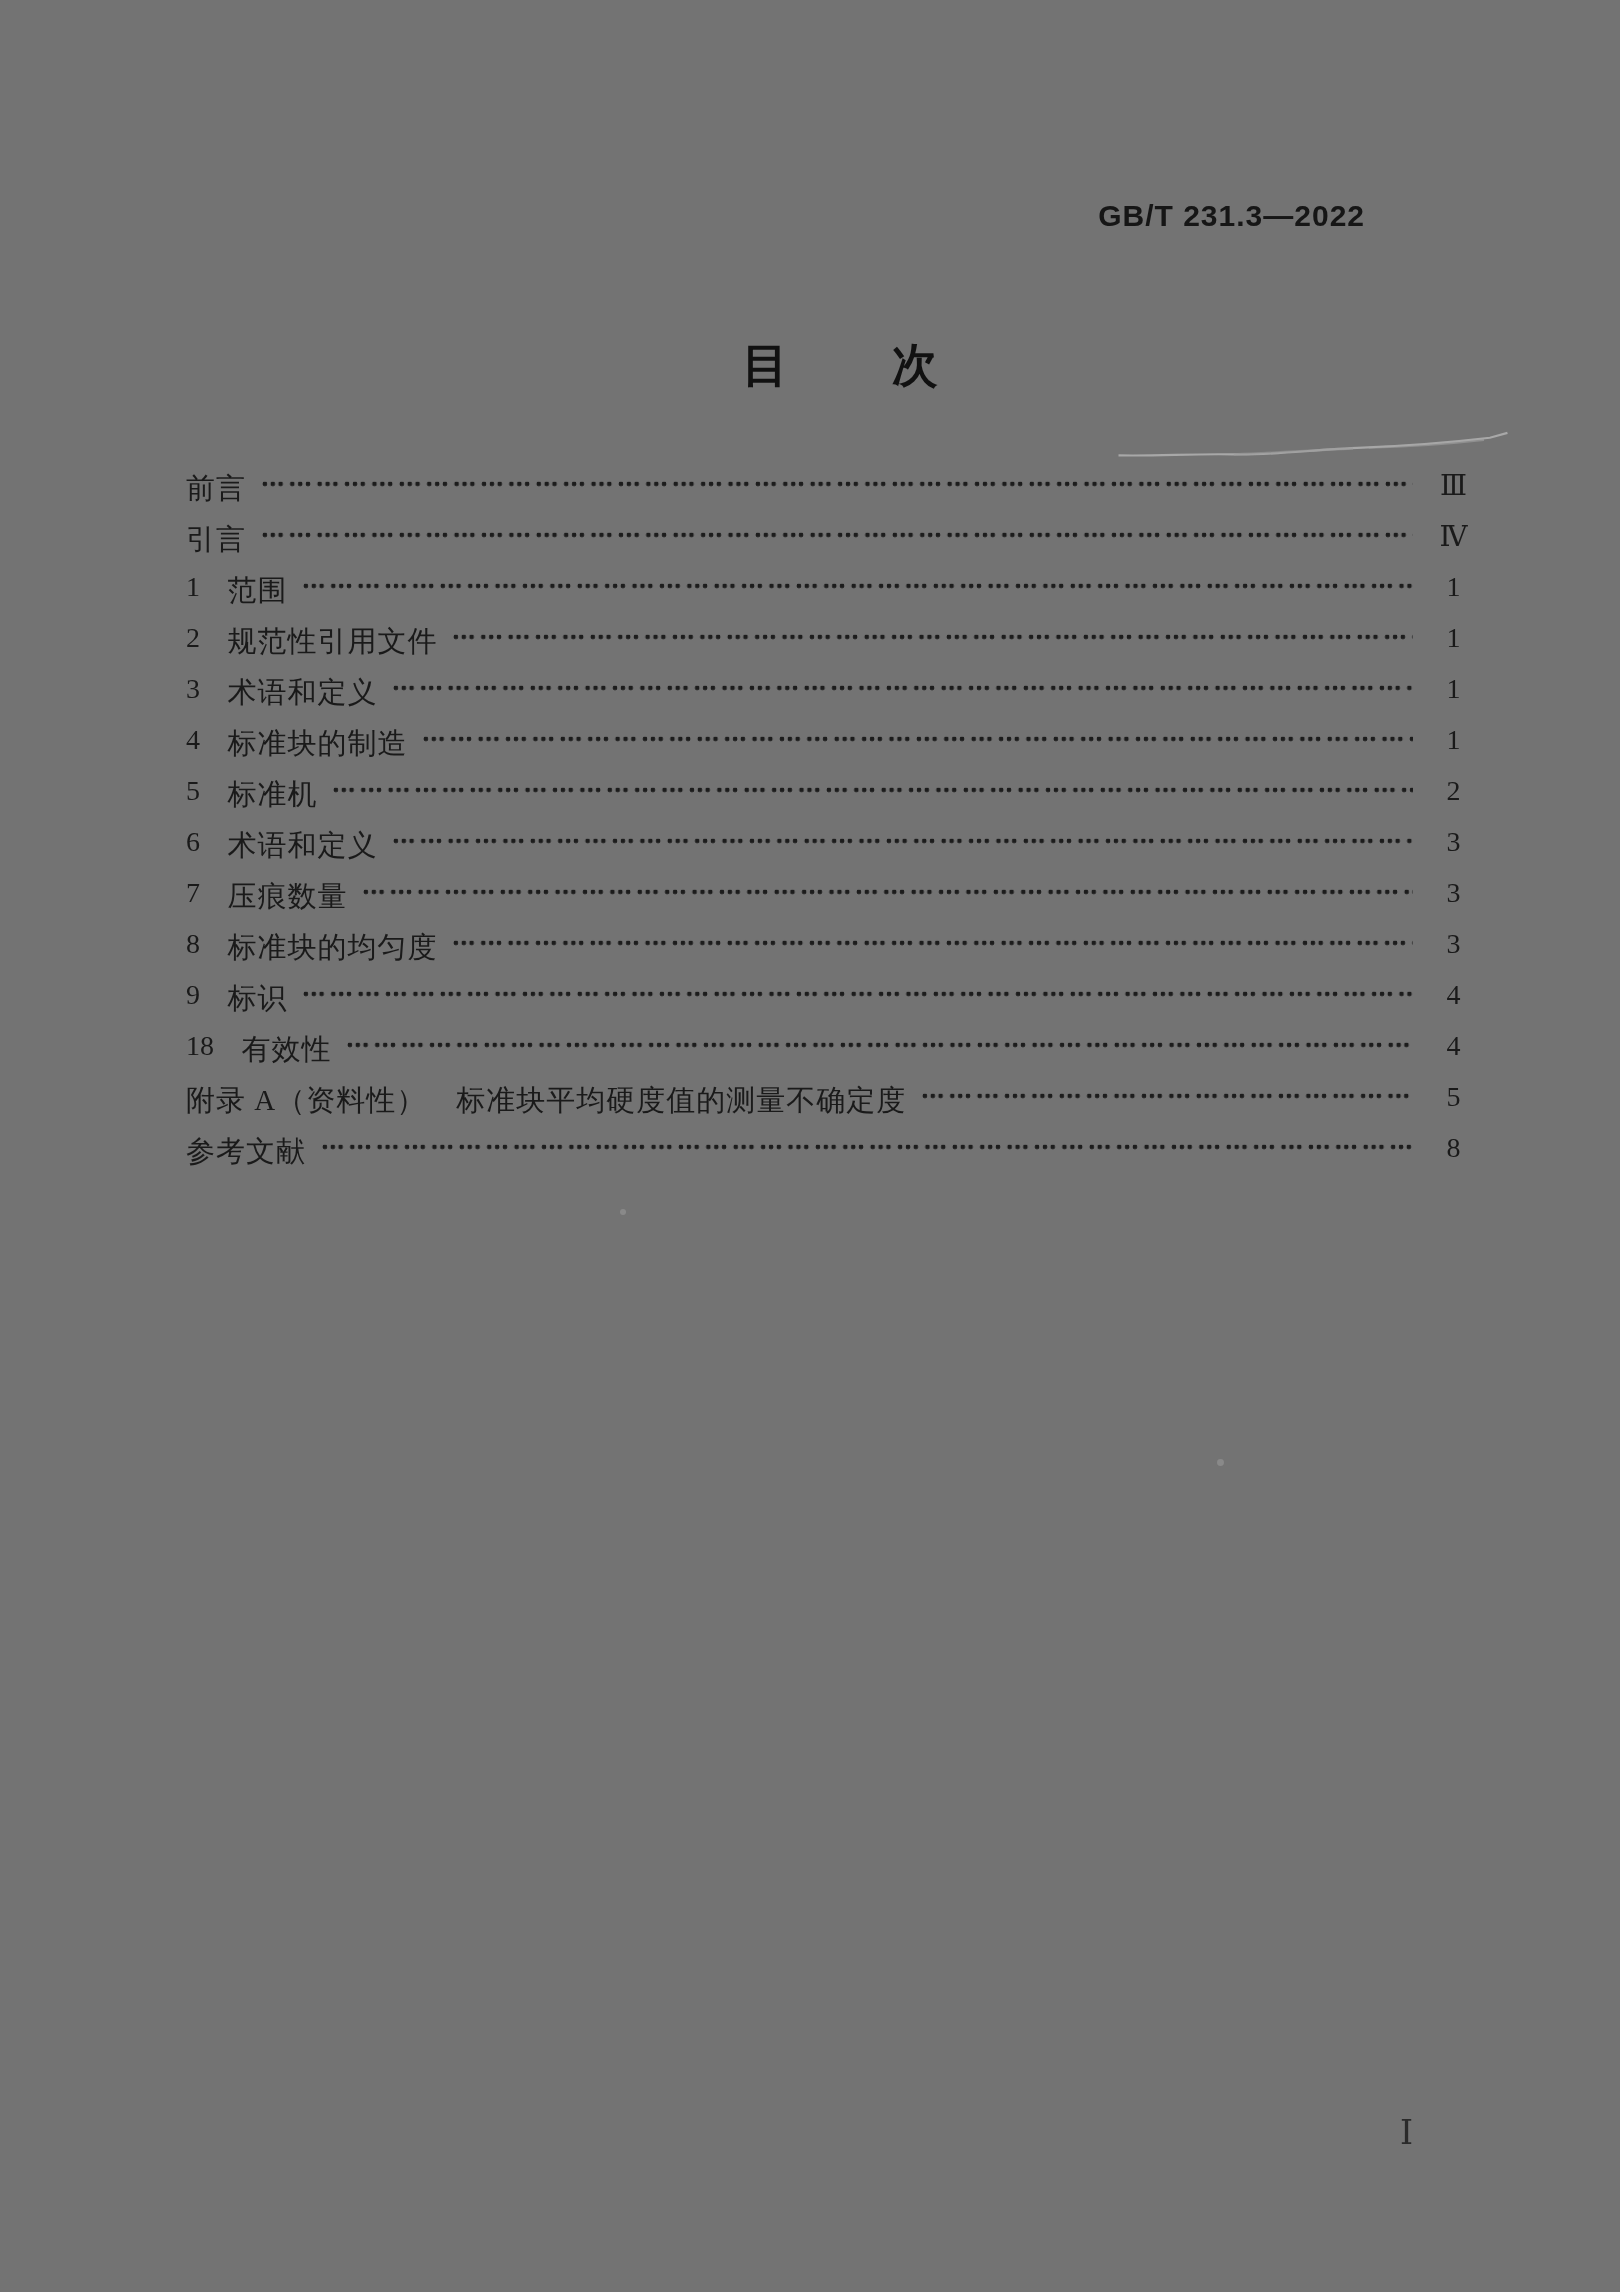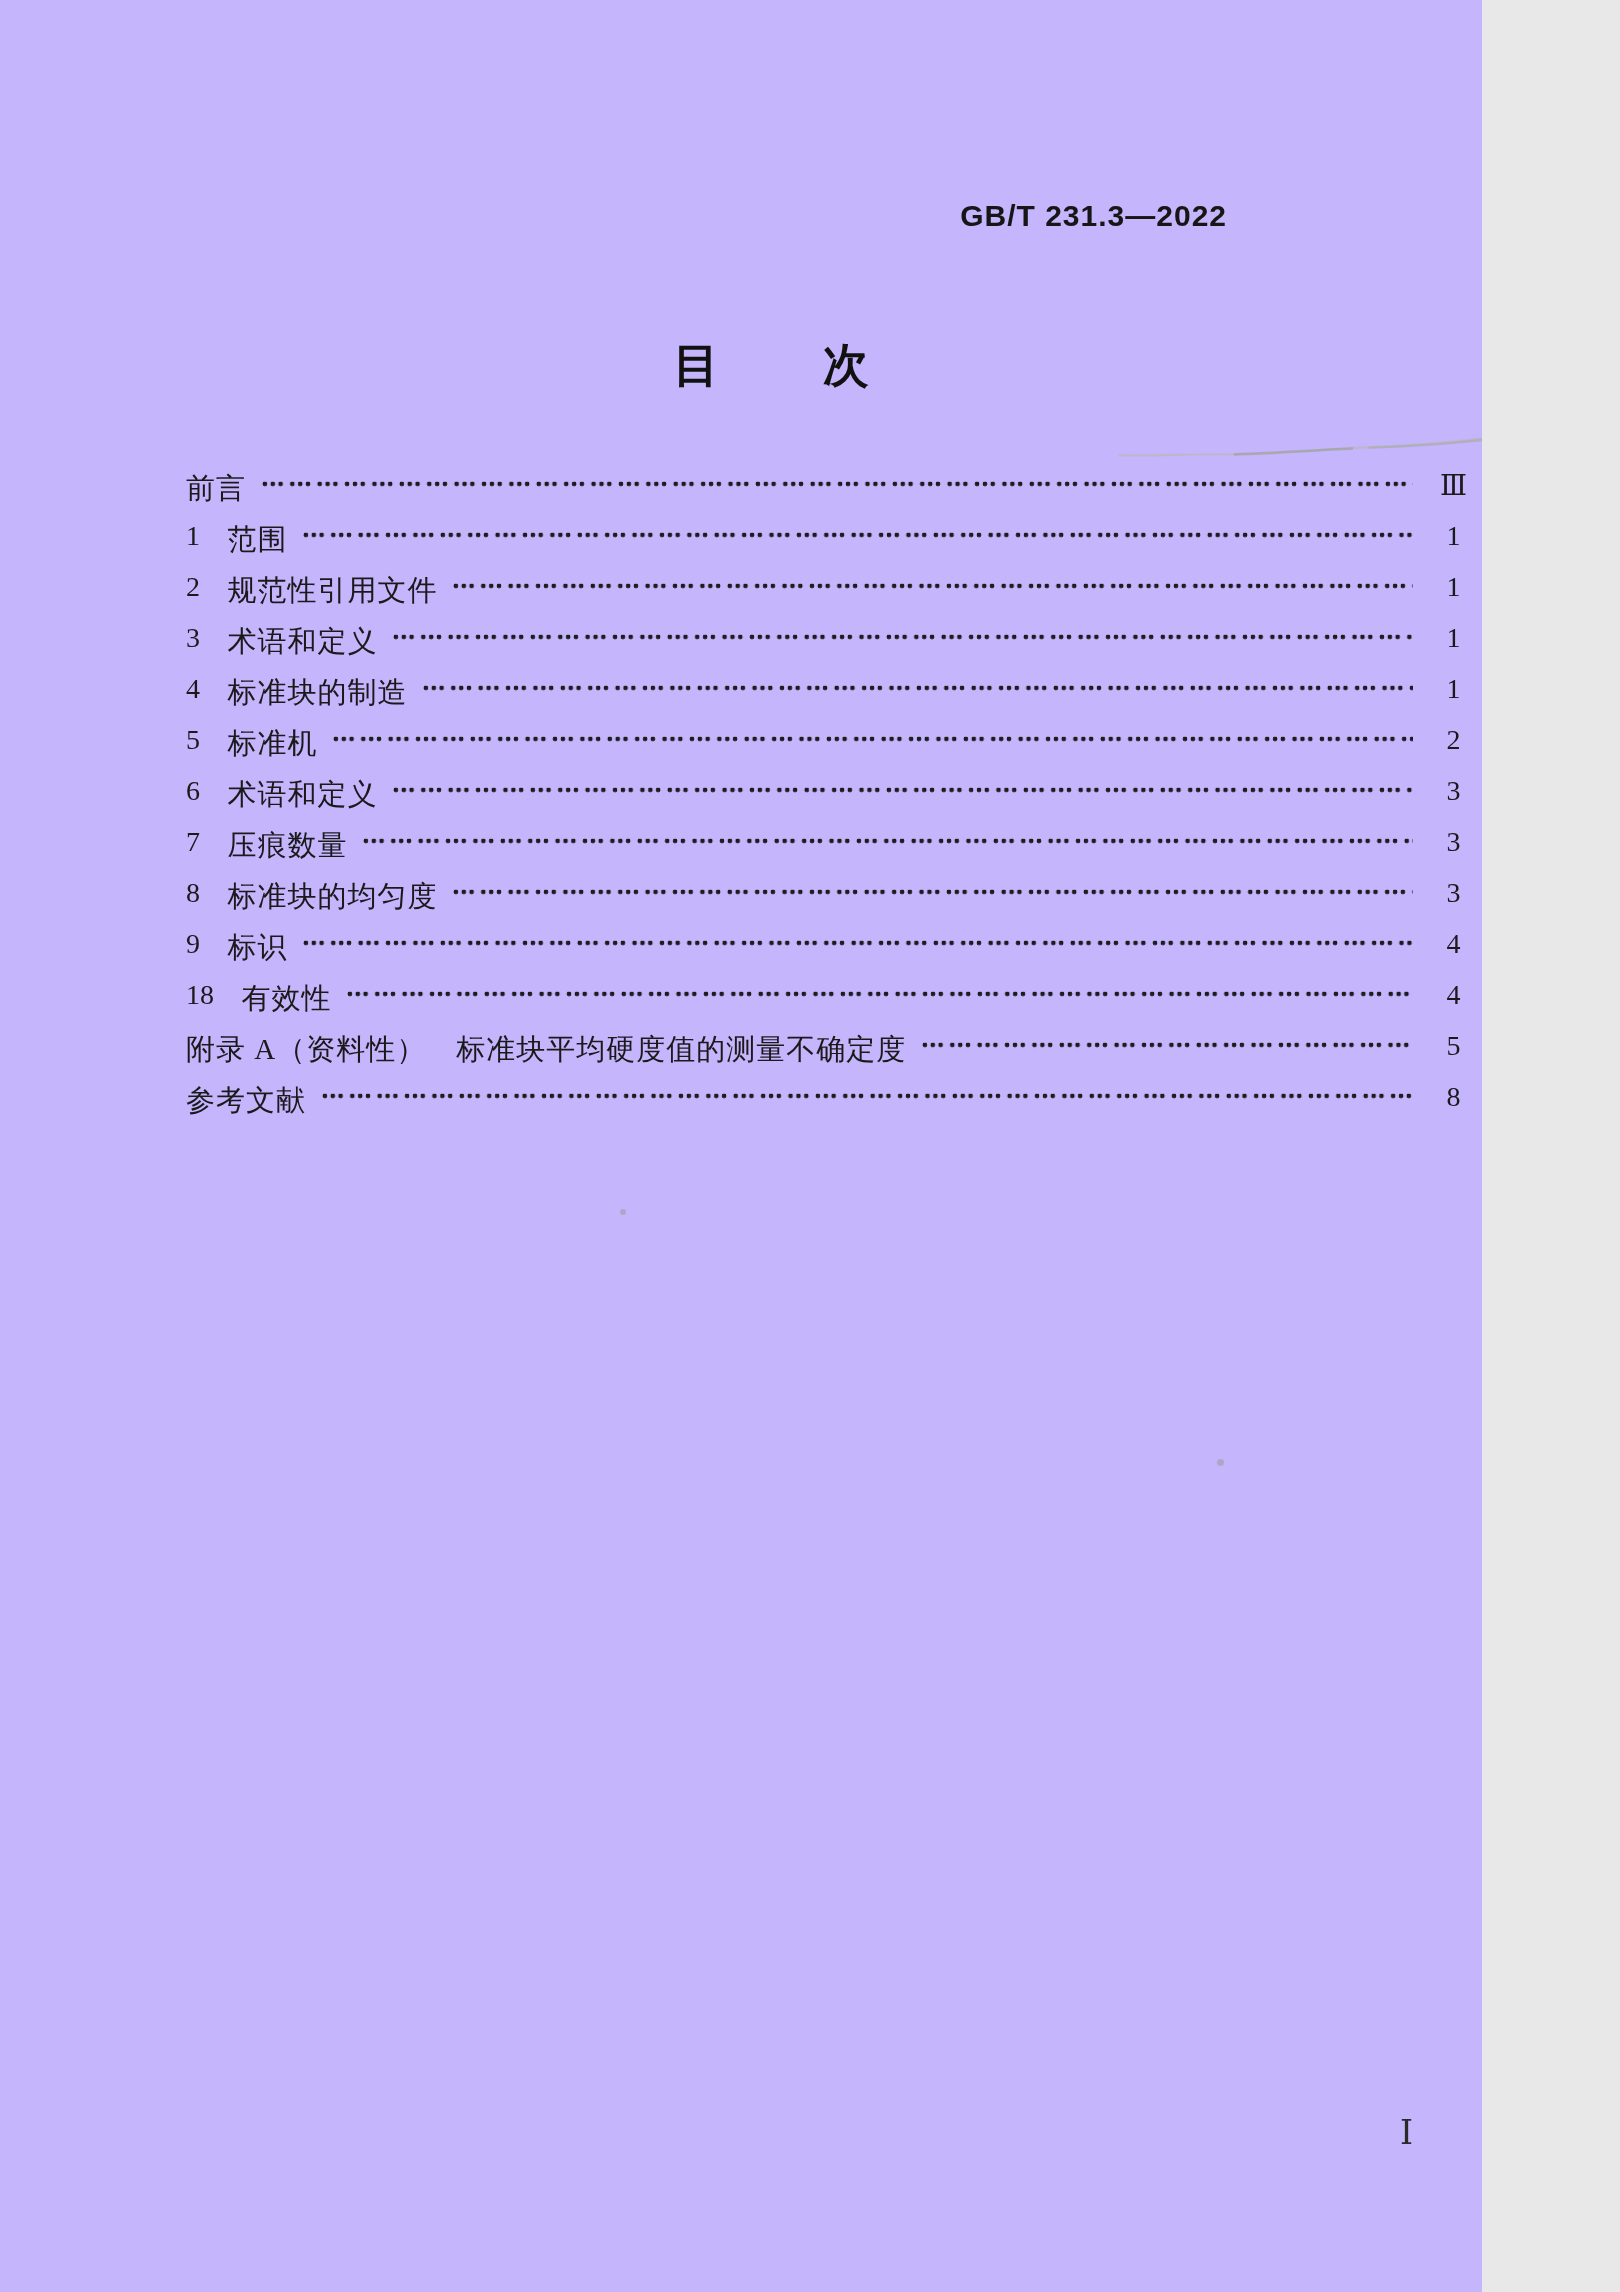--- a/index.html
+++ b/index.html
@@ -1,19 +1,19 @@
 <!DOCTYPE html>
 <html><head>
 <meta charset="utf-8">
 <style>
   html,body { margin:0; padding:0; background:#e8e8e8; }
   .page {
     position:relative;
-    width:1482px; height:2293px;
-    background:#c4b5fd;
+    width:1620px; height:2293px;
+    background:#737373;
     overflow:hidden;
     font-family:"Liberation Serif","DejaVu Serif",serif;
     color:#1a1a1a;
   }
   .doc-code {
     position:absolute;
     top:199px; right:255px;
     font-family:"Liberation Sans","DejaVu Sans",sans-serif;
     font-weight:700;
     font-size:30px;
@@ -107,20 +107,26 @@
   </div>
 
   <div class="toc-list">
     <div class="toc-row">
 
       <span class="toc-label">前言</span>
       <span class="toc-leader"></span>
       <span class="toc-page">Ⅲ</span>
     </div>
 
+    <div class="toc-row">
+
+      <span class="toc-label">引言</span>
+      <span class="toc-leader"></span>
+      <span class="toc-page">Ⅳ</span>
+    </div>
 
     <div class="toc-row">
       <span class="toc-num">1</span>
       <span class="toc-label">范围</span>
       <span class="toc-leader"></span>
       <span class="toc-page">1</span>
     </div>
 
     <div class="toc-row">
       <span class="toc-num">2</span>

